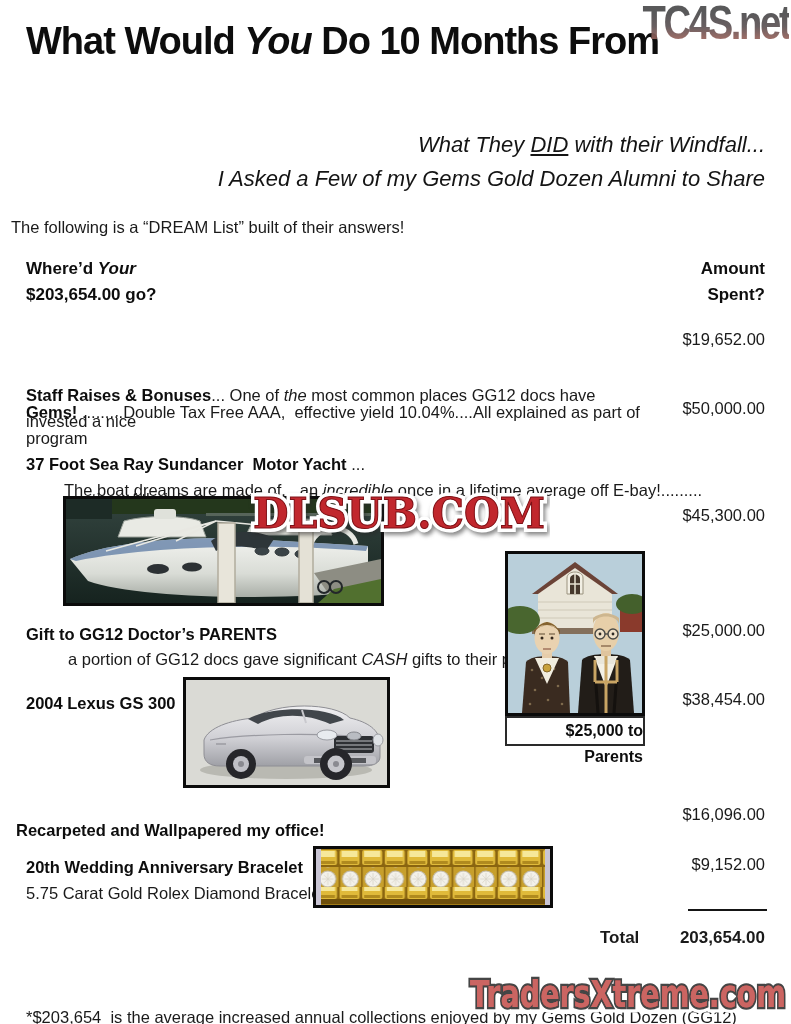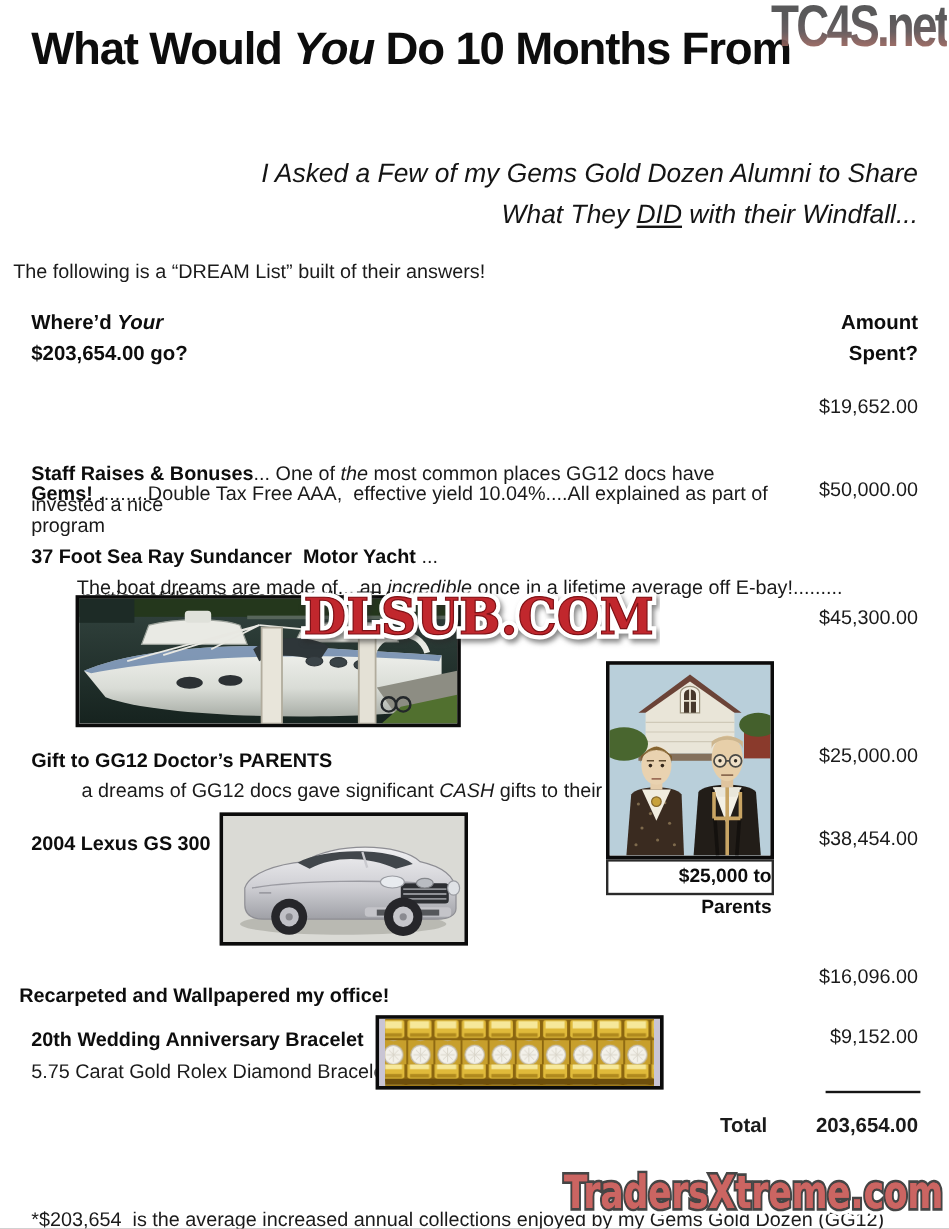--- a/index.html
+++ b/index.html
@@ -60,22 +60,22 @@
 </head>
 <body>
 
 <div class="page">
 
   <div class="title"><span>What Would </span><span class="it">You</span><span> Do 10 Months From</span></div>
 
   <div class="tc4s">TC4S.net</div>
 
   <div class="subtitle">
+    <div><span>What They </span><span class="u">DID</span><span> with their Windfall...</span></div>
     <div>I Asked a Few of my Gems Gold Dozen Alumni to Share</div>
-    <div><span>What They </span><span class="u">DID</span><span> with their Windfall...</span></div>
   </div>
 
   <div class="intro">The following is a “DREAM List” built of their answers!</div>
 
   <div class="colhead left">
     <div><span>Where’d </span><span class="it">Your</span></div>
     <div>$203,654.00 go?</div>
   </div>
   <div class="colhead right">
     <div>Amount</div>
@@ -139,21 +139,21 @@
   </div>
 
   <svg class="wm-dlsub" width="302" height="56" viewBox="0 0 302 56">
     <g style="filter:drop-shadow(2px 3px 2px rgba(40,40,40,0.55));">
       <text x="151" y="42" text-anchor="middle" textLength="292" lengthAdjust="spacingAndGlyphs" font-family="DejaVu Serif, serif" font-weight="bold" font-size="42" fill="#c1272d" stroke="#ffffff" stroke-width="8" paint-order="stroke">DLSUB.COM</text>
       <text x="151" y="42" text-anchor="middle" textLength="292" lengthAdjust="spacingAndGlyphs" font-family="DejaVu Serif, serif" font-weight="bold" font-size="42" fill="#c1272d" stroke="#7d1217" stroke-width="1">DLSUB.COM</text>
     </g>
   </svg>
 
   <div class="rowtext" style="left:26px; top:621px;"><span class="rowtitle">Gift to GG12 Doctor’s PARENTS</span></div>
-  <div class="rowtext" style="left:68px; top:646px;"><span>a dreams of GG12 docs gave significant </span><span class="it">CASH</span><span> gifts to their parents</span></div>
+  <div class="rowtext" style="left:68px; top:646px;"><span>a portion of GG12 docs gave significant </span><span class="it">CASH</span><span> gifts to their parents</span></div>
   <div class="amount" style="top:621px;">$25,000.00</div>
 
   <div class="photo" style="left:505px; top:551px; width:140px; height:165px;">
     <svg width="134" height="159" viewBox="0 0 134 159">
       <rect width="134" height="159" fill="#b9cfda"></rect>
       <polygon points="24,40 67,8 110,40" fill="#6b4337"></polygon>
       <polygon points="30,40 67,14 104,40 104,74 30,74" fill="#e9e5d8"></polygon>
       <g stroke="#cfc9b8" stroke-width="1">
           <line x1="30" y1="48" x2="104" y2="48"></line>
           <line x1="30" y1="56" x2="104" y2="56"></line>

